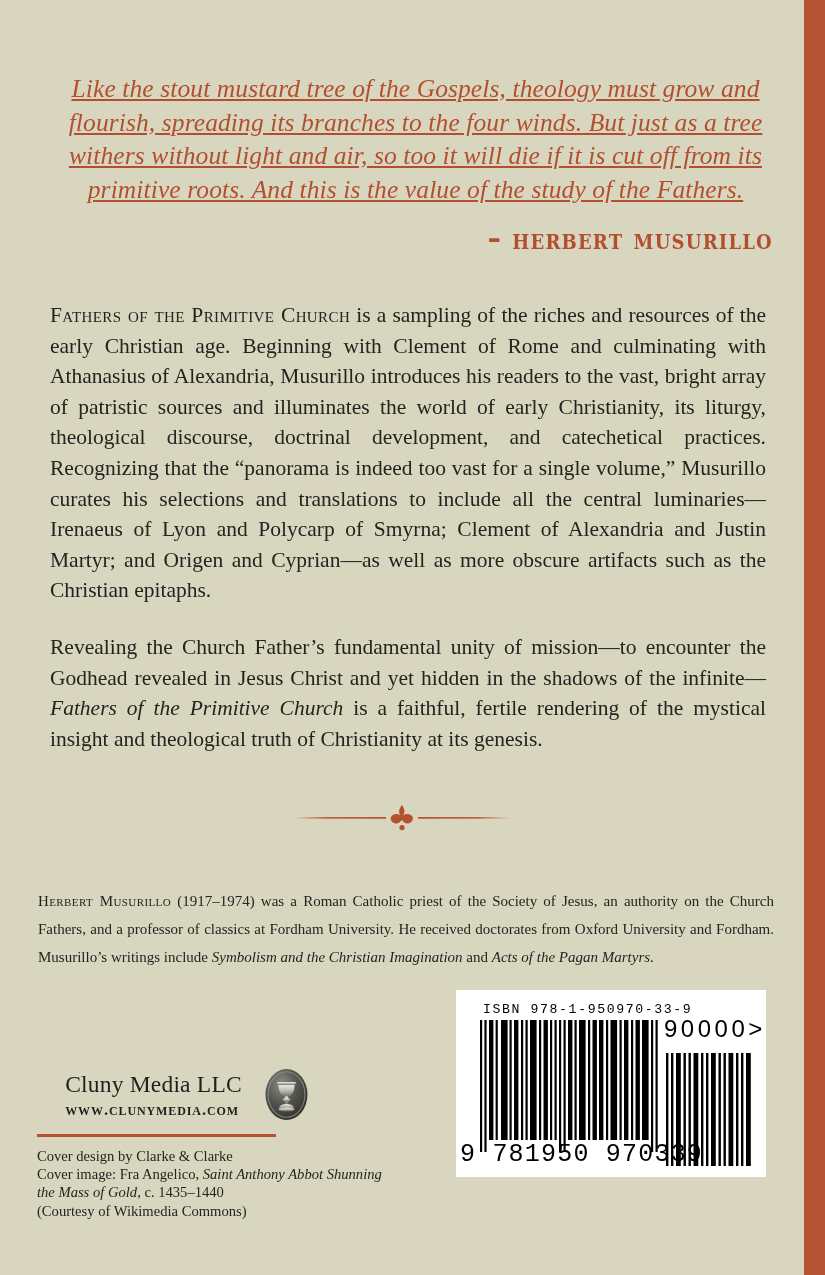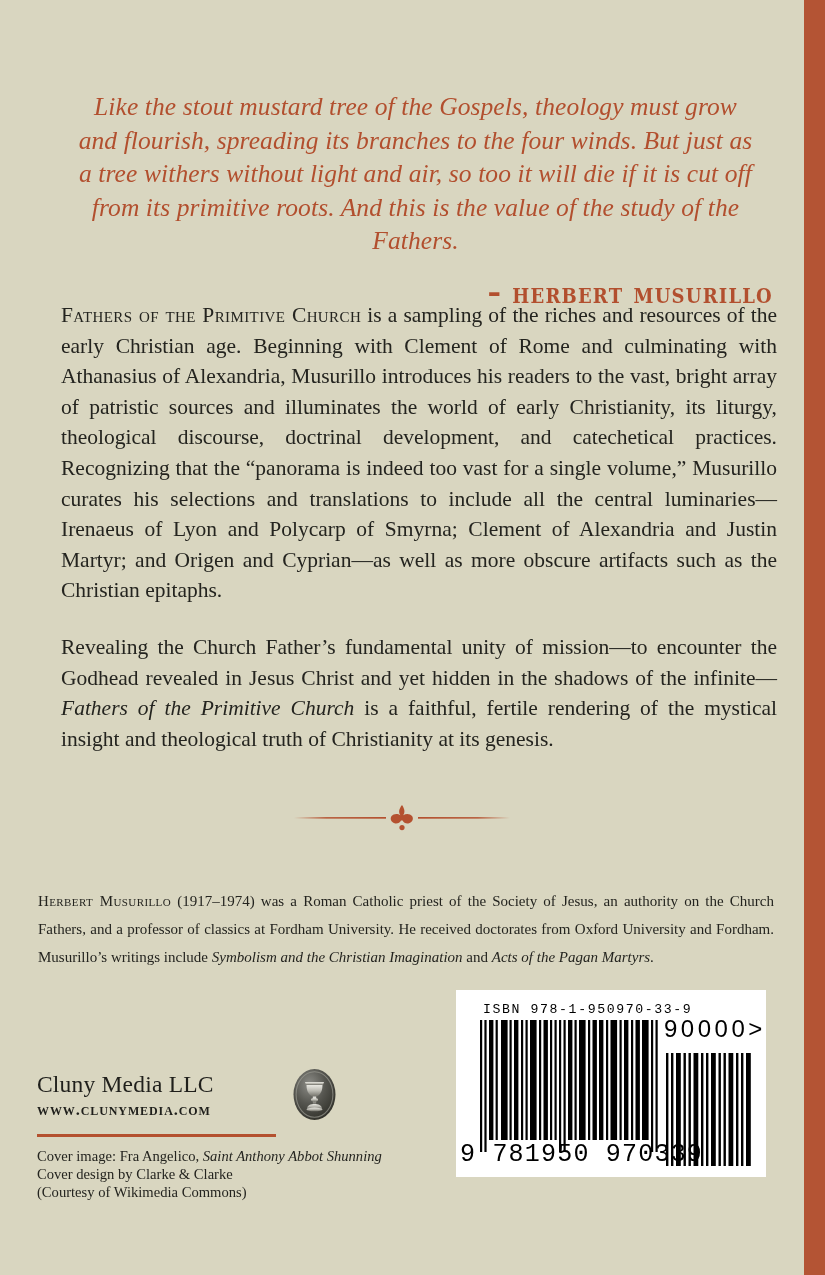--- a/index.html
+++ b/index.html
@@ -32,28 +32,29 @@
   }
 
   
   .quote-block {
     position: absolute;
     left: 58px;
     top: 72px;
     width: 715px;
   }
   .quote-text {
-    margin: 18px;
+    margin: 0;
     font-family: "Liberation Serif", "DejaVu Serif", serif;
     font-style: italic;
     font-size: 25.5px;
     line-height: 33.5px;
     color: #b24f2e;
     text-align: center;
     letter-spacing: 0.1px;
+    text-decoration: underline;
   }
   .quote-attrib {
     margin: 16px 0 0 0;
     text-align: right;
     color: #b24f2e;
     font-family: "DejaVu Serif", "Liberation Serif", serif;
     font-weight: bold;
     font-size: 29px;
     letter-spacing: 1.2px;
     font-variant: small-caps;
@@ -63,21 +64,21 @@
     transform-origin: right bottom;
   }
   .quote-attrib .dash {
     font-variant: normal;
     text-transform: none;
   }
 
   
   .body-copy {
     position: absolute;
-    left: 61px;
+    left: 50px;
     top: 300px;
     width: 716px;
   }
   .body-copy p {
     margin: 0 0 26px 0;
     font-size: 21.5px;
     line-height: 30.6px;
     color: #24241f;
     text-align: justify;
     text-justify: inter-word;
@@ -120,21 +121,21 @@
   
   .publisher {
     position: absolute;
     left: 37px;
     top: 1069px;
     width: 300px;
   }
   .pub-row {
     display: flex;
     align-items: flex-start;
-    justify-content: space-between;
+    justify-content: center;
   }
   .pub-names { padding-top: 2px; }
   .pub-name {
     font-size: 23.5px;
     line-height: 26px;
     color: #1f1f1b;
     letter-spacing: 0.2px;
   }
   .pub-url {
     margin-top: 3px;
@@ -296,22 +297,23 @@
             <path d="M14.5 17 C14.5 24.5 18 28.5 22.5 28.8 C27 28.5 30.5 24.5 30.5 17 Z" fill="url(#chaliceG)"></path>
             <rect x="20.8" y="28.5" width="3.4" height="7.5" fill="url(#chaliceG)"></rect>
             <ellipse cx="22.5" cy="31.8" rx="3.6" ry="1.9" fill="url(#chaliceG)"></ellipse>
             <path d="M15 41 C15 37 19 36 22.5 36 C26 36 30 37 30 41 Z" fill="url(#chaliceG)"></path>
             <ellipse cx="22.5" cy="41.4" rx="8" ry="1.8" fill="url(#chaliceG)"></ellipse>
           </svg>
         </div>
       </div>
       <div class="pub-rule"></div>
       <div class="credits">
+        <div>Cover design by Clarke &amp; Clarke</div>
         <div><span>Cover image: Fra Angelico, </span><span class="italic">Saint Anthony Abbot Shunning</span></div>
-        <div>Cover design by Clarke &amp; Clarke</div>
+        <div><span class="italic">the Mass of Gold</span><span>, c. 1435–1440</span></div>
         <div>(Courtesy of Wikimedia Commons)</div>
       </div>
     </div>
 
     <div class="barcode-box">
       <div class="isbn-line">ISBN 978-1-950970-33-9</div>
 
       <svg class="ean-main bars" viewBox="0 0 182 132" preserveAspectRatio="none">
         <g fill="#000">
           <rect x="0" y="0" width="2.2" height="132"></rect>

